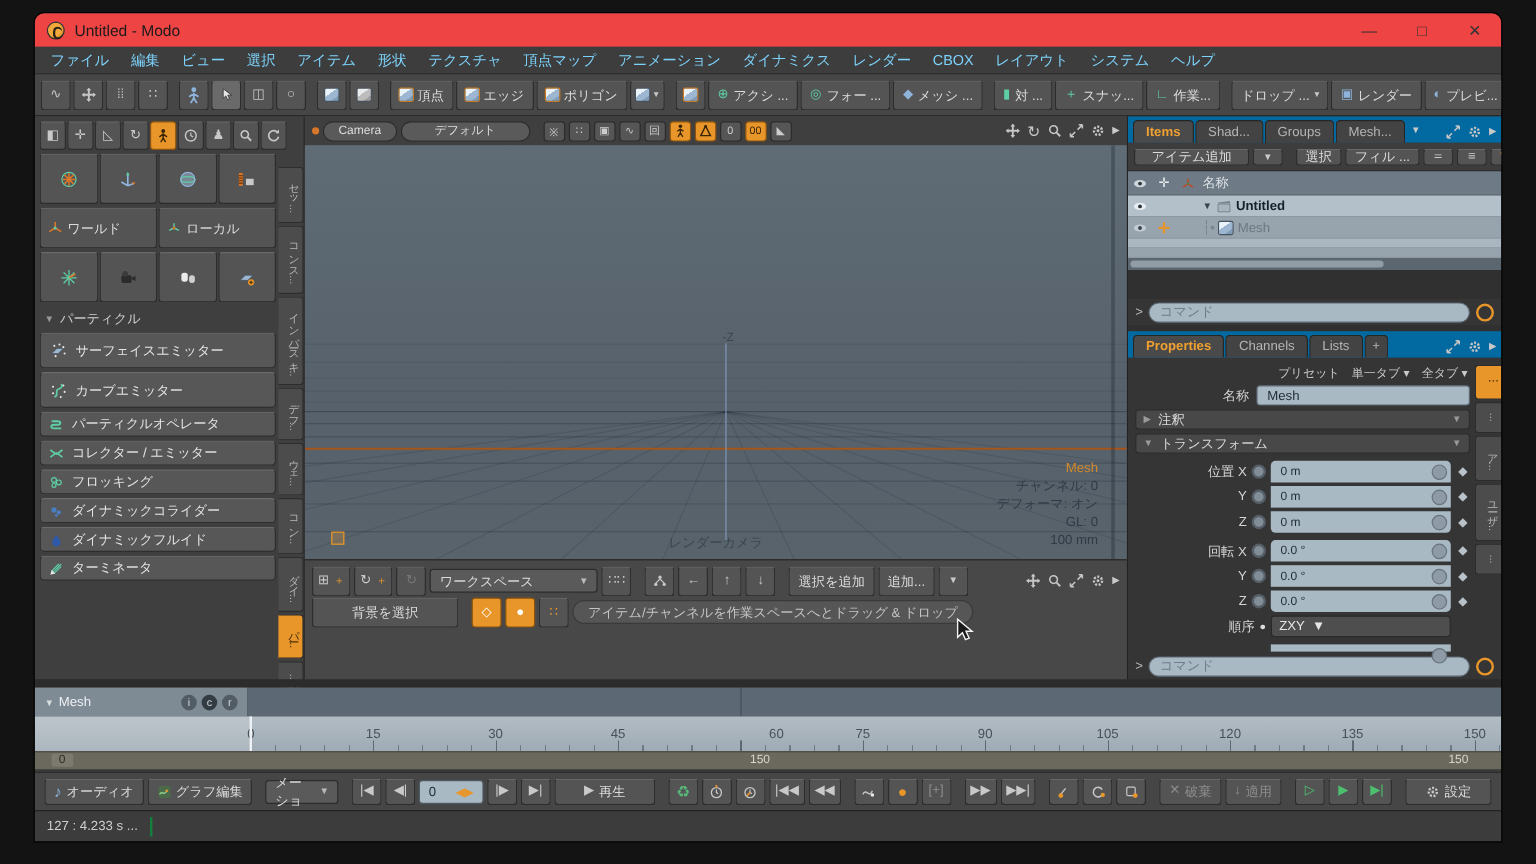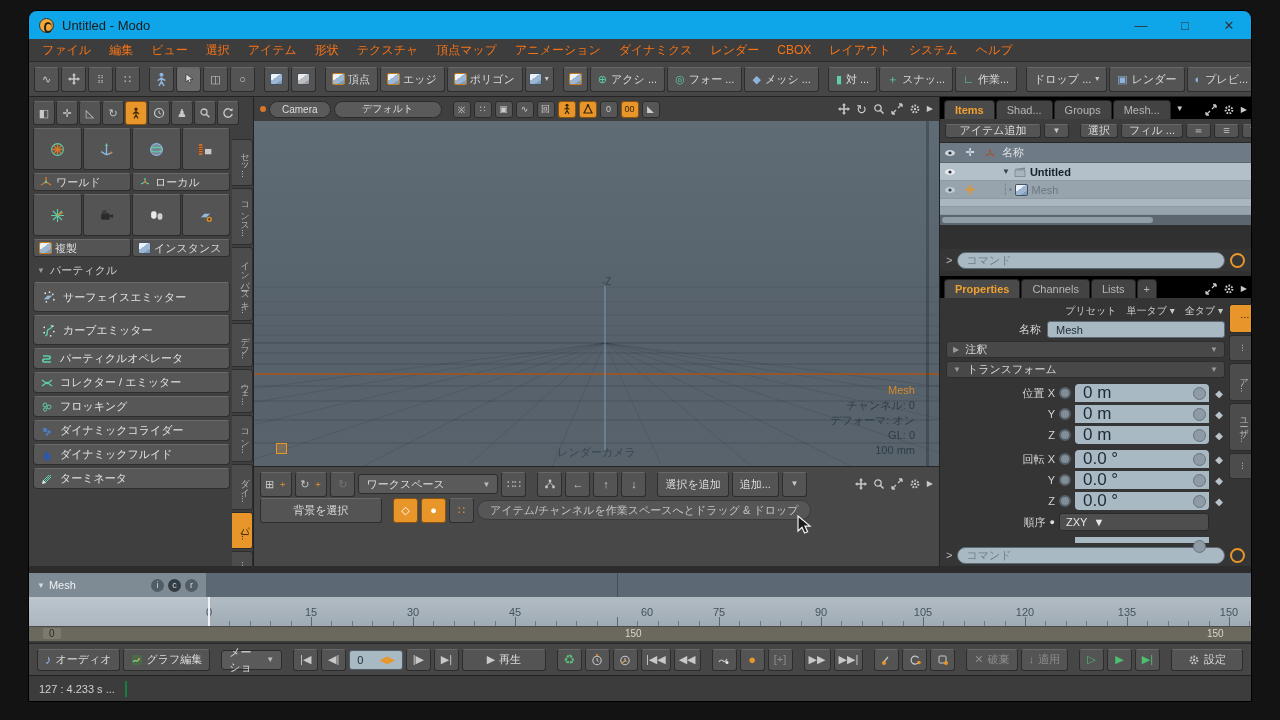--- a/index.html
+++ b/index.html
@@ -1,29 +1,29 @@
 <!DOCTYPE html>
 <html><head>
 <meta charset="utf-8">
 <style>
   *{box-sizing:border-box;margin:0;padding:0}
   html,body{width:1280px;height:720px;overflow:hidden}
   body{background:#131313;font-family:"Liberation Sans",sans-serif;position:relative;color:#ddd}
   .window{position:absolute;left:28px;top:10px;width:1224px;height:692px;background:#3f3f3f;
     border-radius:9px 9px 0 0;overflow:hidden;display:flex;flex-direction:column;border:1px solid #000}
   
-  .titlebar{height:28px;background:#0ea5e9;display:flex;align-items:center;padding-left:10px;flex:none}
+  .titlebar{height:28px;background:#ef4444;display:flex;align-items:center;padding-left:10px;flex:none}
   .appicon{width:15px;height:15px;border-radius:50%;background:radial-gradient(circle at 35% 35%,#f2a93c 55%,#a86410);border:1px solid #333;position:relative;flex:none}
   .appicon::after{content:"";position:absolute;left:4px;top:3px;width:6px;height:7px;border:2px solid #2a2117;border-right:none;border-radius:50%}
   .wtitle{color:#1b1b1b;font-size:13px;margin-left:8px}
   .wctrls{margin-left:auto;display:flex;height:100%}
   .wctrls span{width:44px;display:flex;align-items:center;justify-content:center;color:#333;font-size:13px;cursor:default}
   
   .menubar{height:23px;background:#3d3d3d;border-bottom:1px solid #2a2a2a;display:flex;align-items:center;padding-left:4px;flex:none}
-  .menubar span{padding:0 9px;font-size:12px;color:#f97316;white-space:nowrap}
+  .menubar span{padding:0 9px;font-size:12px;color:#7dd3fc;white-space:nowrap}
   
   .toolbar{height:35px;background:#464646;border-bottom:1px solid #242424;display:flex;align-items:center;padding:0 5px;gap:2px;flex:none}
   .tb{height:25px;min-width:25px;background:#545454;border:1px solid #2d2d2d;border-top-color:#686868;border-radius:3px;
       display:flex;align-items:center;justify-content:center;gap:4px;padding:0 4px;font-size:11px;color:#dcdcdc;white-space:nowrap;flex:none}
   .tb.press{background:#6a6a6a}
   .tb.lab{padding:0 7px}
   .sep{width:5px;flex:none}
   .glyph{font-size:11px;color:#c9c9c9;line-height:1}
   .teal{color:#5ecfa5}.blue{color:#8fb4dc}.or{color:#e8962a}
   .cube{width:11px;height:10px;border-radius:1px;display:inline-block;flex:none;
@@ -36,21 +36,21 @@
   .main{flex:1;display:flex;min-height:0}
   
   .sidebar{width:224px;flex:none;background:#3f3f3f;display:flex}
   .sidecol{flex:1;padding:4px 2px 0 4px;display:flex;flex-direction:column;gap:3px;min-width:0}
   .iconrow{display:flex;gap:1px}
   .iconrow .tb{height:24px;min-width:22px}
   .tb.orangebtn{background:#e8962a;border-color:#8a5410}
   .bigrow{display:flex;gap:1px}
   .bigrow .tb{height:42px;flex:1}
   .brow{display:flex;gap:1px}
-  .brow .tb{height:18px;flex:1;justify-content:flex-start;padding:0 6px}
+  .brow .tb{height:34px;flex:1;justify-content:flex-start;padding:0 6px}
   .secthead{display:flex;align-items:center;gap:5px;color:#cfcfcf;font-size:11px;padding:3px 4px 1px}
   .sbtn{height:30px;background:#575757;border:1px solid #2e2e2e;border-top-color:#6b6b6b;border-radius:4px;
     display:flex;align-items:center;gap:7px;padding:0 7px;font-size:11px;color:#e4e4e4}
   .sbtn.small{height:21px}
   .vtabs{width:21px;flex:none;display:flex;flex-direction:column;gap:2px;padding-top:42px}
   .vtab{writing-mode:vertical-rl;font-size:9px;color:#b8b8b8;background:#4c4c4c;border:1px solid #2d2d2d;
     border-left:none;border-radius:0 3px 3px 0;padding:7px 1px;text-align:center;flex:none}
   .vtab.active{background:#e8962a;color:#3a2505}
   
   .vpcol{flex:1;display:flex;flex-direction:column;min-width:0;border-left:1px solid #222;border-right:1px solid #222;background:#474747}
@@ -67,21 +67,21 @@
   .vpedge{position:absolute;right:10px;top:0;bottom:0;width:3px;background:rgba(30,40,50,.35)}
   .selbox{position:absolute;left:22px;bottom:12px;width:11px;height:11px;border:1px solid #e8962a;background:rgba(232,150,42,.25)}
   
   .schem{height:100px;background:#484848;border-top:1px solid #262626;padding:4px 6px;flex:none;position:relative}
   .srow{display:flex;align-items:center;gap:3px;height:26px}
   .combo{height:20px;background:#5a5a5a;border:1px solid #2c2c2c;border-radius:3px;display:flex;align-items:center;gap:6px;padding:0 7px;font-size:11px;color:#ddd}
   .combo .car{margin-left:auto;font-size:8px;color:#bbb}
   .hintpill{height:20px;background:#565656;border:1px solid #3a3a3a;border-radius:10px;display:flex;align-items:center;padding:0 12px;font-size:11px;color:#c4c4c4;white-space:nowrap}
   
   .rpanel{width:311px;flex:none;background:#353535;display:flex;flex-direction:column}
-  .ptabs{height:22px;background:#000000;display:flex;align-items:flex-end;padding:0 4px;gap:1px;flex:none}
+  .ptabs{height:22px;background:#0369a1;display:flex;align-items:flex-end;padding:0 4px;gap:1px;flex:none}
   .ptab{height:19px;padding:0 10px;background:#434343;border:1px solid #252525;border-bottom:none;border-radius:4px 4px 0 0;
     font-size:11px;color:#b5b5b5;display:flex;align-items:center}
   .ptab.active{color:#f0a030;font-weight:bold;background:#4a4a4a}
   .ptabs .cluster{margin-left:auto;margin-bottom:3px}
   .itb{height:24px;background:#3d3d3d;display:flex;align-items:center;gap:3px;padding:0 5px;flex:none;border-bottom:1px solid #272727}
   .itb .tb{height:14px}
   .tree{background:#8d99a3;flex:none}
   .trowh{display:grid;grid-template-columns:20px 20px 20px 1fr 10px;height:20px;background:#6e7a85;align-items:center;font-size:11px;color:#dde3e7;border-bottom:1px solid #5a6670}
   .trow1{display:grid;grid-template-columns:20px 20px 20px 1fr 10px;height:18px;background:#b3bfc9;align-items:center;font-size:11px;color:#16202a;border-bottom:1px solid #8d99a3}
   .trow2{display:grid;grid-template-columns:20px 20px 20px 1fr 10px;height:18px;background:#97a3ad;align-items:center;font-size:11px;color:#6b7882;border-bottom:1px solid #8d99a3}
@@ -100,21 +100,21 @@
   .pmain{flex:1;padding:4px 4px 0 6px;display:flex;flex-direction:column;gap:3px;min-width:0}
   .presetrow{display:flex;justify-content:flex-end;gap:10px;font-size:10px;color:#c9c9c9;padding:2px 2px 0}
   .namerow{display:flex;align-items:center;gap:6px;justify-content:flex-end}
   .flabel{font-size:11px;color:#d5d5d5;white-space:nowrap}
   .field{height:17px;background:#a9b9c4;border:1px solid #5d6974;border-radius:3px;padding:0 8px;font-size:11px;color:#1f2a33;width:178px;font-family:"Liberation Sans",sans-serif}
   .secbar{height:18px;background:#484848;border:1px solid #2d2d2d;border-radius:3px;display:flex;align-items:center;gap:6px;padding:0 6px;font-size:11px;color:#d8d8d8}
   .secbar .car{margin-left:auto;font-size:8px;color:#999}
   .xrow{display:flex;align-items:center;gap:4px;justify-content:flex-end;height:19px}
   .xrow .flabel{width:58px;text-align:right}
   .minic{width:12px;height:12px;border-radius:50%;border:2px solid #565f68;background:#818e98;flex:none}
-  .vfield{width:134px;height:18px;background:#a9b9c4;display:flex;align-items:center;padding:0 8px;font-size:17px;color:#1f2a33;position:relative}
+  .vfield{width:150px;height:18px;background:#a9b9c4;display:flex;align-items:center;padding:0 8px;font-size:10px;color:#1f2a33;position:relative}
   .vfield::after{content:"";position:absolute;right:3px;top:3px;width:11px;height:11px;border-radius:50%;background:#8e9ba6;border:1px solid #68747e}
   .rt{border-radius:4px 4px 0 0}.rb{border-radius:0 0 4px 4px}
   .dia{color:#b9c2c9;font-size:10px;width:12px;text-align:center}
   .orow{display:flex;align-items:center;gap:4px;justify-content:flex-end;height:19px}
   .ocombo{width:150px;height:18px;background:#4e4e4e;border:1px solid #2a2a2a;border-radius:3px;display:flex;align-items:center;gap:6px;padding:0 6px;font-size:11px;color:#e6e6e6}
   .vstrip{width:22px;flex:none;display:flex;flex-direction:column;gap:2px;padding-top:6px}
   .vstab{writing-mode:vertical-rl;font-size:9px;color:#b8b8b8;background:#4c4c4c;border:1px solid #2d2d2d;border-right:none;border-radius:3px 0 0 3px;padding:8px 1px;text-align:center;flex:none}
   .vstab.active{background:#e8962a;color:#3a2505;letter-spacing:2px}
   
   .tlgap{height:7px;background:#2c2c2c;flex:none}
@@ -392,30 +392,20 @@
                 <rect x="2" y="3" width="5" height="7" rx="2" fill="#e9e9e9"></rect>
                 <rect x="8" y="5" width="4.5" height="6" rx="2" fill="#cfcfcf"></rect>
               </svg>
             </span>
           <span class="tb">
               <svg class="i14" viewBox="0 0 14 14">
                 <path d="m2 9 4-4h6l-4 4Z" fill="#9db7d3" stroke="#46525e" stroke-width=".6"></path>
                 <circle cx="10.5" cy="10.5" r="2.4" fill="#e8962a"></circle>
                 <path d="M10.5 9.2v2.6M9.2 10.5h2.6" stroke="#5a3406" stroke-width="1"></path>
               </svg>
-            </span>
-        </div>
-        <div class="brow">
-          <span class="tb">
-              <span class="cube sel"></span>
-              <span>複製</span>
-            </span>
-          <span class="tb">
-              <span class="cube"></span>
-              <span>インスタンス</span>
             </span>
         </div>
         <div class="secthead">
           <span class="glyph" style="font-size:8px;color:#999">▼</span>
           <span>パーティクル</span>
         </div>
         <div class="sbtn">
             <svg class="i14" viewBox="0 0 14 14">
               <path d="m2 9 4-4h5l-4 4Z" fill="#9db7d3" stroke="#46525e" stroke-width=".5"></path>
               <g fill="#e8e8e8">

